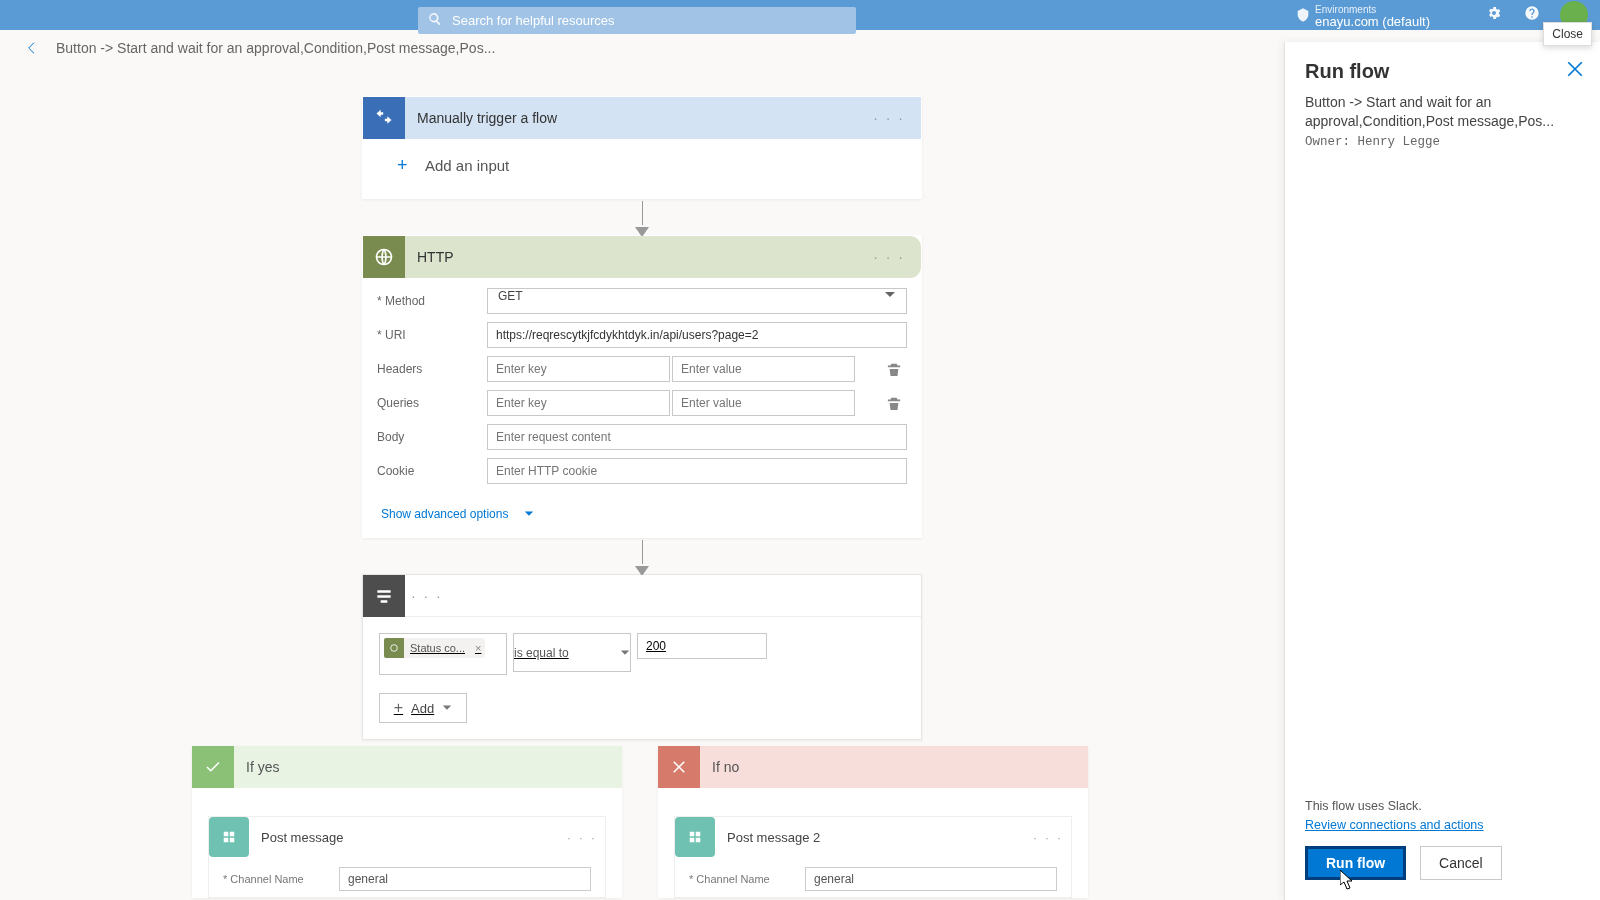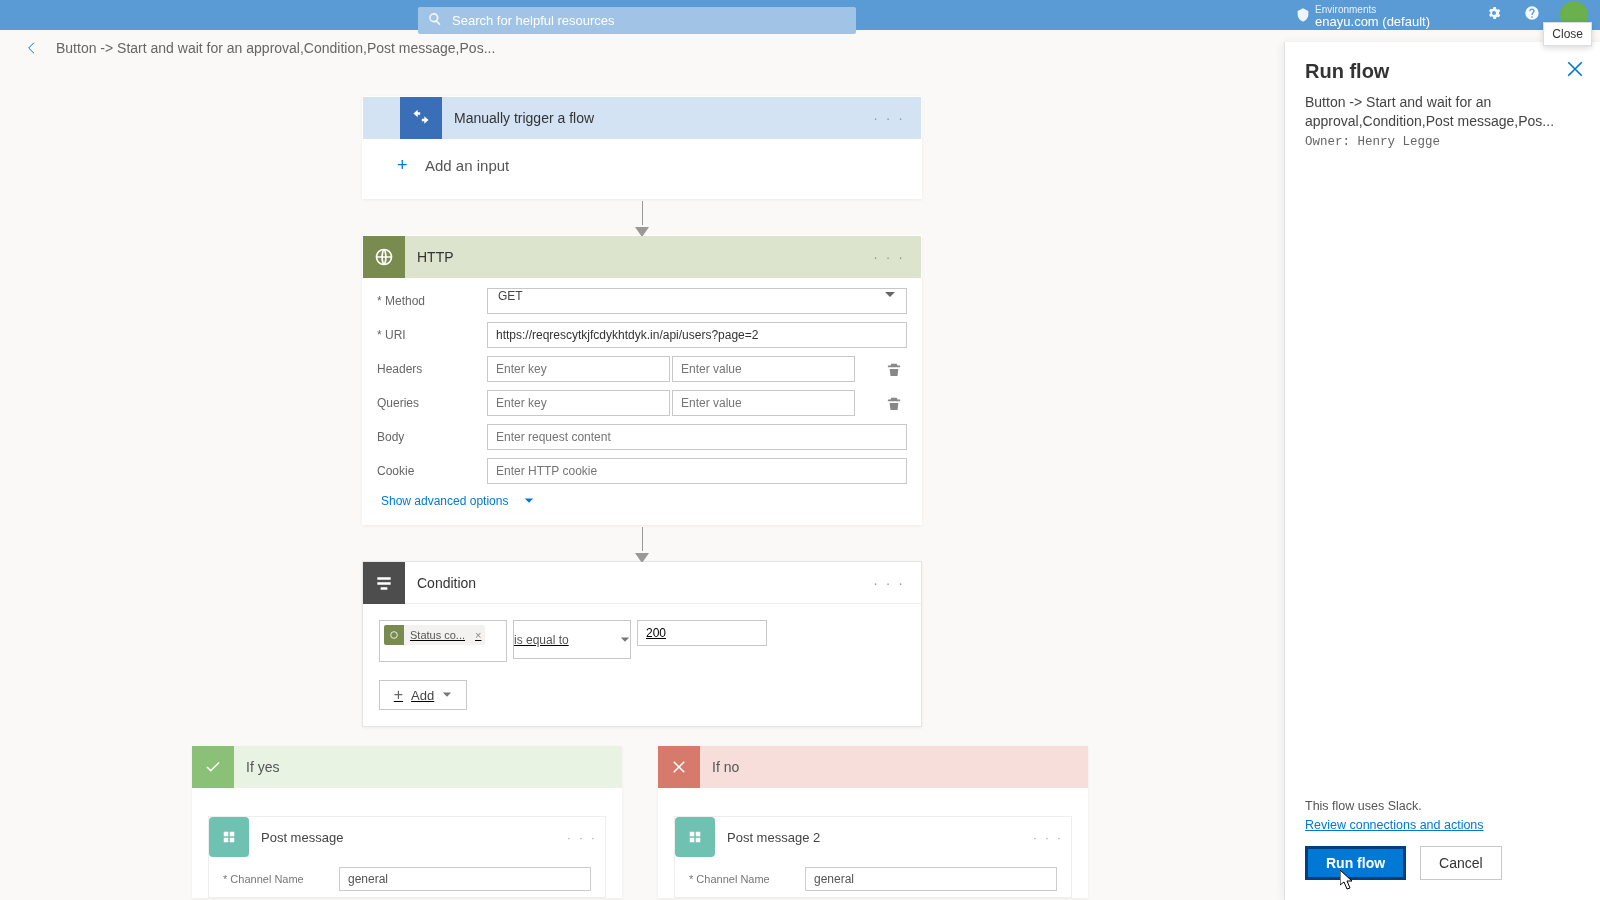--- a/index.html
+++ b/index.html
@@ -31,49 +31,49 @@
   
   .card { width: 560px; margin: 0 auto; background: #fff; border: 1px solid transparent; box-shadow: 0 1px 3px rgba(0,0,0,.06); }
   .card .hdr { height: 42px; display: flex; align-items: center; padding-right: 10px; position: relative; }
   .card .lefticon { width: 42px; height: 42px; display:flex; align-items:center; justify-content:center; }
   .card .lefticon svg { width: 20px; height: 20px; fill: #fff; }
   .card .title { flex: 1; padding-left: 12px; font-size: 14px; color: #333; }
   .card .more { color: #999; font-size: 14px; letter-spacing: 2px; padding: 4px 6px; }
   
   
   .trigger { margin-top: 18px; }
-  .trigger .hdr { background: #d4e3f4; padding-left: 37px; }
+  .trigger .hdr { background: #d4e3f4; }
   .trigger .lefticon { background: #3a6fb7; }
   .trigger .body { padding: 18px 0 24px 34px; }
   .add-input { display: flex; align-items: center; gap: 12px; font-size: 15px; color: #555; cursor:pointer;}
   .add-input .plus { width: 16px; height: 16px; color: #0078d4; font-size: 18px; line-height: 14px; }
   
   
   .conn { width: 560px; margin: 0 auto; height: 36px; position: relative; }
   .conn .line { position: absolute; left: 50%; top: 2px; width: 1px; height: 24px; background: #999; }
   .conn .arrow { position: absolute; left: 50%; top: 24px; transform: translateX(-50%); }
   .conn svg { width: 14px; height: 10px; fill: #999; }
   
   
-  .http .hdr { background: #dde4cd; }
+  .http .hdr { background: #dde4cd; border-radius: 11px; }
   .http .lefticon { background: #7a8b4f; }
   .http .body { padding: 10px 14px 16px 14px; }
   .row { display: flex; align-items: center; margin-bottom: 8px; }
   .row .lab { width: 110px; font-size: 12px; color: #666; }
   .row .lab .req::before { content: "* "; }
   .row .ctrl { flex: 1; display: flex; gap: 2px; align-items: center; }
   .inp { height: 26px; border: 1px solid #c8c8c8; font-size: 12px; padding: 0 8px; background: #fff; color: #333; outline: none; }
   .sel { flex:1; height: 26px; border: 1px solid #c8c8c8; display:flex; align-items:flex-start; justify-content:space-between; padding:0 10px; font-size:12px; color:#444; background:#fff;}
   .sel svg { width:12px; height:12px; fill:#666;}
   .fullw { flex: 1; }
   .kvkey { width: 183px; }
   .kvval { width: 183px; }
   .tinybtn { width: 22px; height: 22px; display:flex; align-items:center; justify-content:center; margin-left: 26px; }
   .tinybtn svg { width: 14px; height: 14px; fill: #888; }
-  .advlink { color: #0078d4; font-size: 12px; display:flex; align-items:center; gap:16px; margin-top: 10px; margin-left: 4px; cursor:pointer;}
+  .advlink { color: #0078d4; font-size: 12px; display:flex; align-items:center; gap:16px; margin-top: 23px; margin-left: 4px; cursor:pointer;}
   .advlink svg { width: 10px; height: 10px; fill:#0078d4;}
   
   
   .cond .hdr { }
   .cond .lefticon { background: #4d4d4d; }
   .cond .title { color:#333; }
   .cond .hdr { background:#fff; border-bottom:1px solid #eee;}
   .cond { border:1px solid #e5e5e5;}
   .cond .body { padding: 16px; text-decoration: underline; }
   .cond-row { display: flex; gap: 6px; align-items: flex-start; }
@@ -274,21 +274,20 @@
         </svg></div>
   </div>
 
   <div class="card cond">
     <div class="hdr">
       <div class="lefticon">
           <svg viewBox="0 0 24 24">
             <path d="M4 5h16v3H4zM4 11h16v3H4zM8 17h8v3H8z"></path>
           </svg>
         </div>
-      <div class="title">Condition</div>
       <div class="more">· · ·</div>
     </div>
     <div class="body">
       <div class="cond-row">
         <div class="tokenbox">
           <span class="token">
             <span class="ticon">
                 <svg viewBox="0 0 12 12">
                   <circle cx="6" cy="6" r="4" fill="none" stroke="#fff"></circle>
                 </svg>

